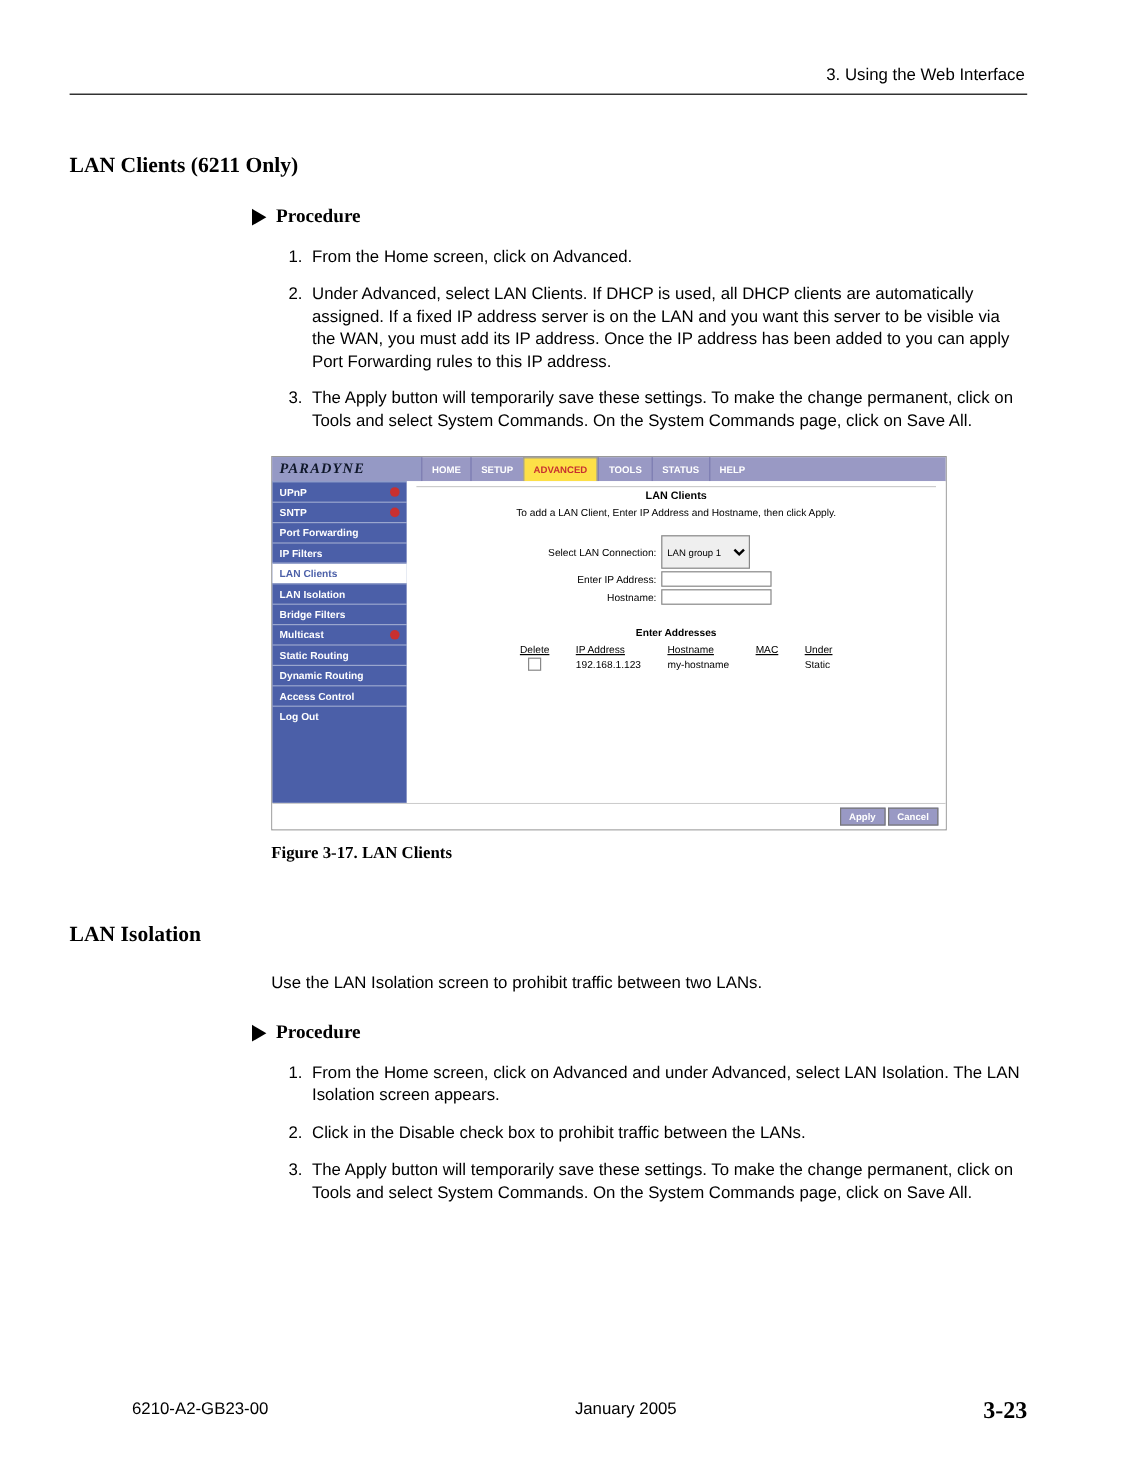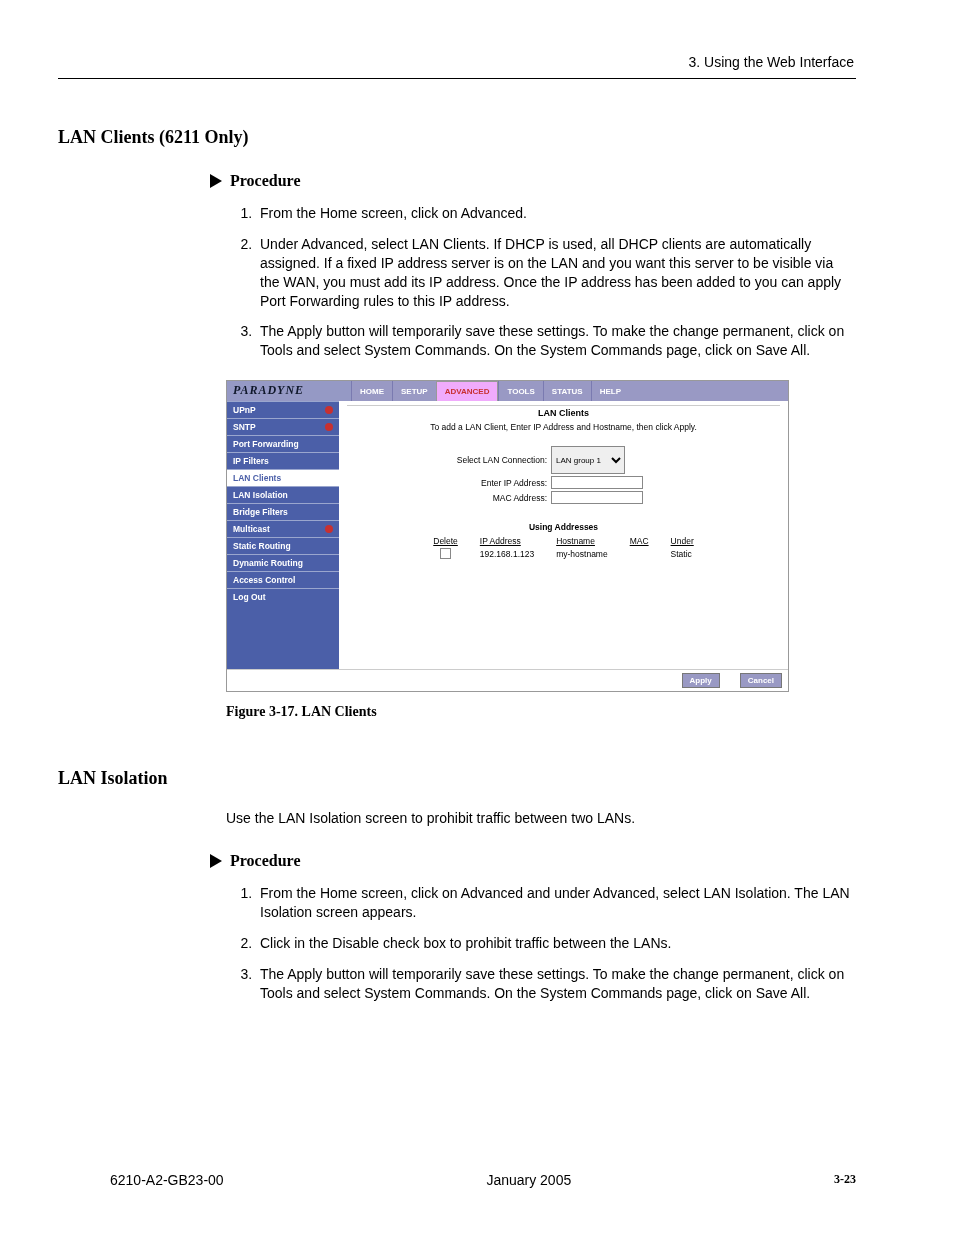--- a/index.html
+++ b/index.html
@@ -11,45 +11,45 @@
 .procedure-row{margin-left:152px;margin-top:24px;display:flex;align-items:center;gap:8px}
 .tri{width:0;height:0;border-top:7px solid transparent;border-bottom:7px solid transparent;border-left:12px solid #000}
 .procedure-label{font-family:'Times New Roman',serif;font-weight:bold;font-size:16px}
 .ol{margin-left:178px;margin-top:14px;padding-left:20px;font-size:14px;line-height:1.35}
 .ol li{margin-bottom:12px;padding-left:4px}
 .figure-wrap{margin-left:168px;margin-top:20px}
 .fig{width:561px;border:1px solid #999}
 .fig-topbar{background:#9999c4;display:flex;align-items:stretch;height:20px}
 .logo-cell{width:112px;background:#9599c5;color:#0f172a;font-family:'Times New Roman',serif;font-style:italic;font-weight:bold;font-size:12px;padding:2px 6px;letter-spacing:1px}
 .nav-cell{flex:0 0 auto;padding:3px 8px;font-size:8px;font-weight:bold;color:#fff;border-left:1px solid #7a7ab0;text-align:center;display:flex;align-items:center}
-.nav-cell.active{color:#c83030;background:#f0abfc;border:1px solid #999;border-bottom:none}
+.nav-cell.active{color:#c83030;background:#fde047;border:1px solid #999;border-bottom:none}
 .nav-spacer{flex:1}
 .fig-body{display:flex;min-height:268px}
 .sidebar{width:112px;background:#4b5fa8;color:#fff;font-size:8.5px;font-weight:bold}
 .sb-item{padding:3px 6px;border-top:1px solid #9aa6ce;display:flex;justify-content:space-between;align-items:center}
 .sb-item.active{background:#fff;color:#4b5fa8}
 .dot{width:8px;height:8px;border-radius:50%;background:#c83030;display:inline-block}
 .main-panel{flex:1;background:#fff;padding:4px 8px;font-size:8.5px;color:#000;position:relative}
 .panel-title{text-align:center;font-weight:bold;font-size:9px;border-top:1px solid #ccc;padding-top:2px}
 .panel-sub{text-align:center;font-size:8.5px;margin-top:4px}
 .form-area{margin-top:14px}
 .form-row{display:flex;align-items:center;margin-bottom:2px}
 .form-label{flex:0 0 200px;text-align:right;padding-right:4px}
 .form-input{border:1px solid #888;height:13px;width:92px;font-size:8px;padding:0 2px;box-sizing:border-box}
 .sel{border:1px solid #888;height:28px;font-size:8px;width:74px}
 .static-title{text-align:center;font-weight:bold;font-size:8.5px;margin-top:18px}
 .static-table{margin:2px auto 0;font-size:8.5px}
 .static-table th{font-weight:normal;text-decoration:underline;padding:0 10px;text-align:left}
 .static-table td{padding:0 10px}
 .chk{width:9px;height:9px;border:1px solid #888;display:inline-block;vertical-align:middle}
-.fig-footer{border-top:1px solid #ccc;display:flex;justify-content:flex-end;padding:3px 6px;gap:20px;background:#fff}
+.fig-footer{border-top:1px solid #ccc;display:flex;justify-content:flex-end;padding:3px 6px;gap:2px;background:#fff}
 .fbtn{background:#9999c4;color:#fff;font-size:8px;font-weight:bold;padding:2px 7px;border:1px solid #777}
 .caption{font-family:'Times New Roman',serif;font-weight:bold;font-size:14px;margin-top:12px}
 .footer{position:absolute;bottom:48px;left:110px;right:98px;display:flex;justify-content:space-between;font-size:14px}
-.footer .pn{font-family:'Times New Roman',serif;font-weight:bold;font-size:12px}
+.footer .pn{font-family:'Times New Roman',serif;font-weight:bold;font-size:20px}
 </style>
 </head>
 <body>
 
 <div class="page">
   <div class="header-text">3. Using the Web Interface</div>
   <div class="header-line"></div>
 
   <div class="section-title">LAN Clients (6211 Only)</div>
 
@@ -106,25 +106,25 @@
           <div class="form-area">
             <div class="form-row">
                 <div class="form-label">Select LAN Connection:</div>
                 <select class="sel"><option>LAN group 1</option></select>
               </div>
             <div class="form-row">
                 <div class="form-label">Enter IP Address:</div>
                 <input class="form-input" style="">
               </div>
             <div class="form-row">
-                <div class="form-label">MAC Address:</div>
+                <div class="form-label">Hostname:</div>
                 <input class="form-input" style="">
               </div>
           </div>
-          <div class="static-title">Using Addresses</div>
+          <div class="static-title">Enter Addresses</div>
           <table class="static-table">
             <tbody>
                 <tr>
               <th>Delete</th>
               <th>IP Address</th>
               <th>Hostname</th>
               <th>MAC</th>
               <th>Under</th>
             </tr>
             <tr>

